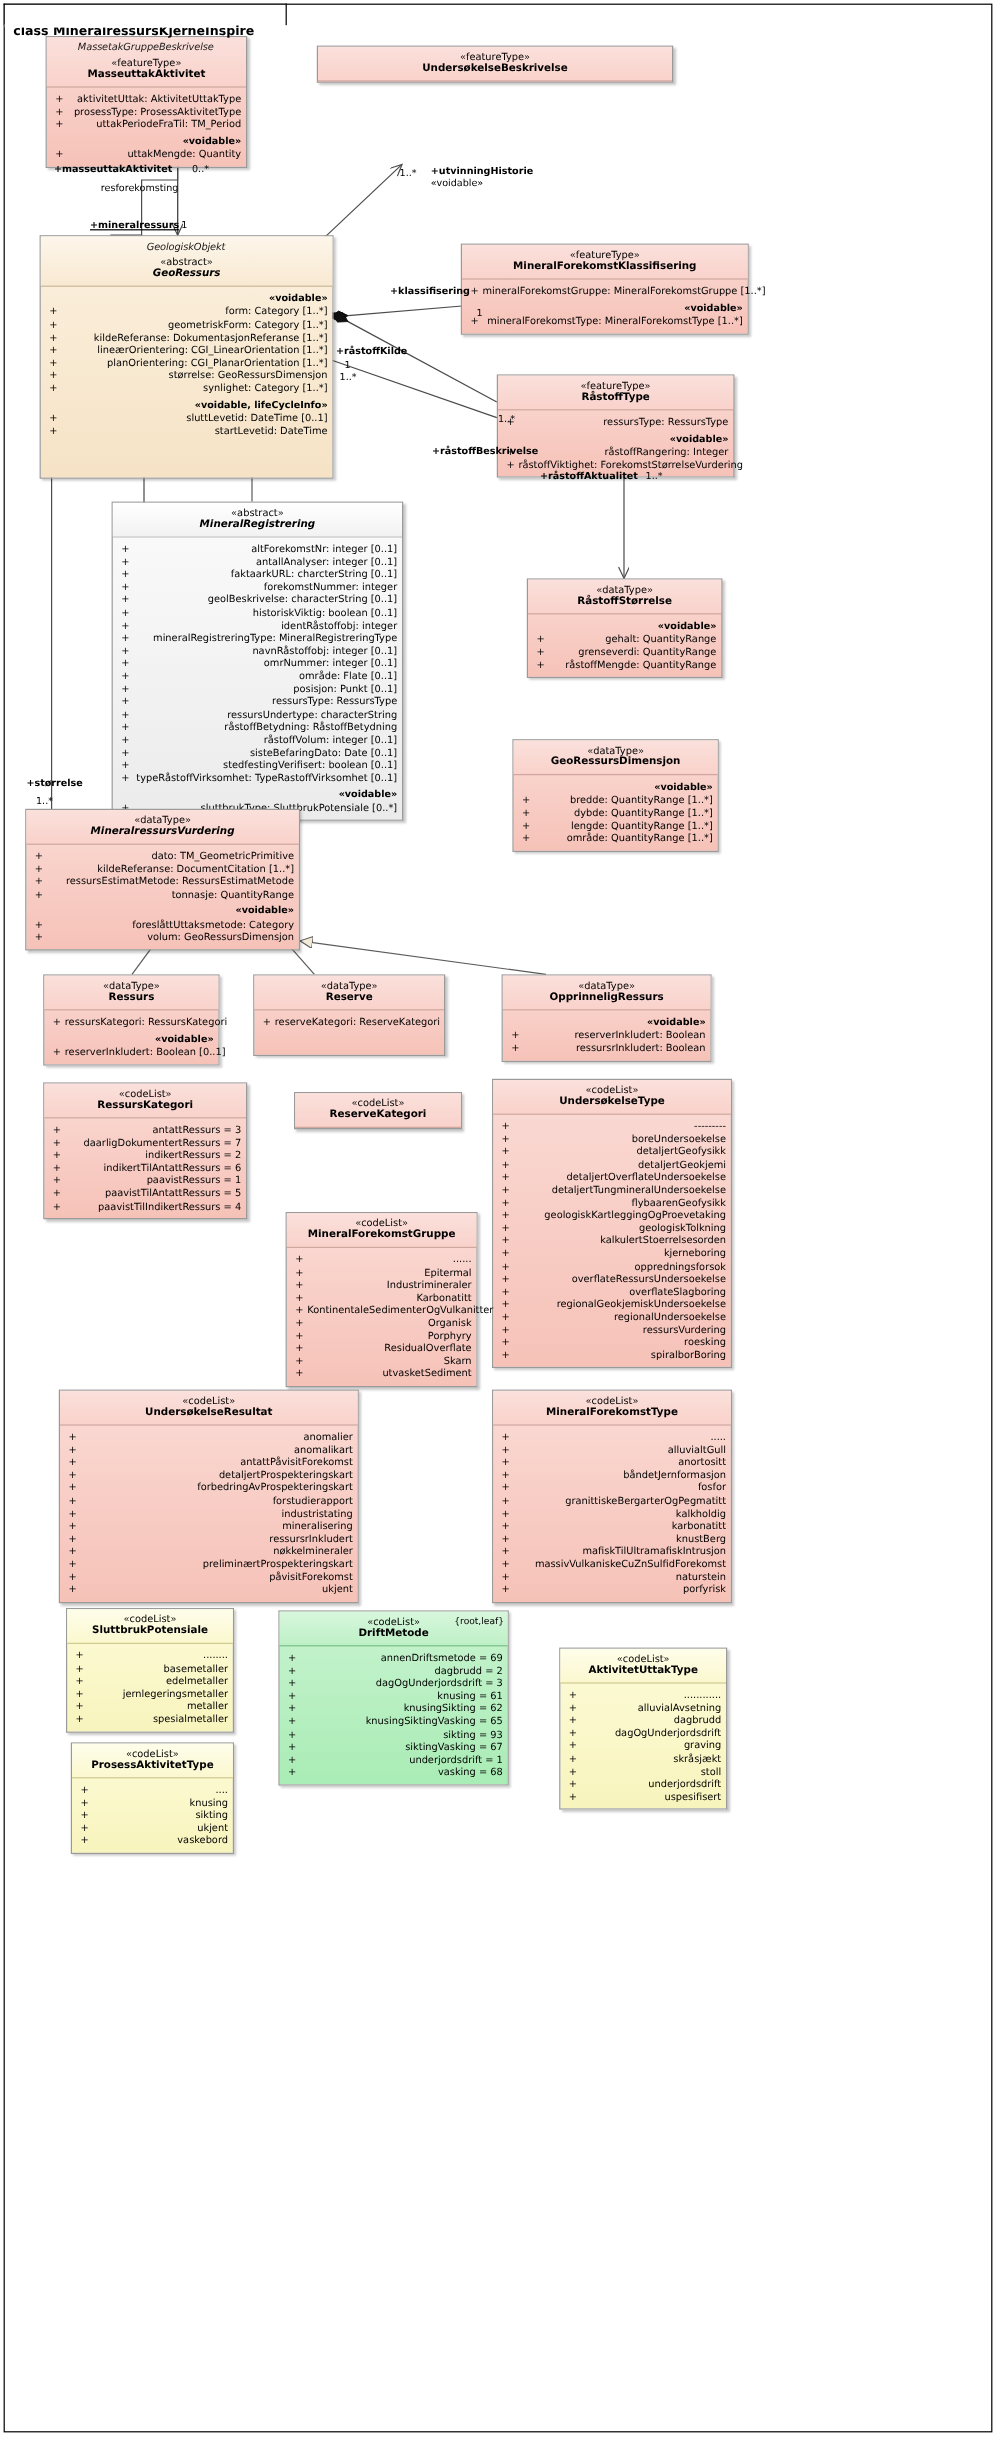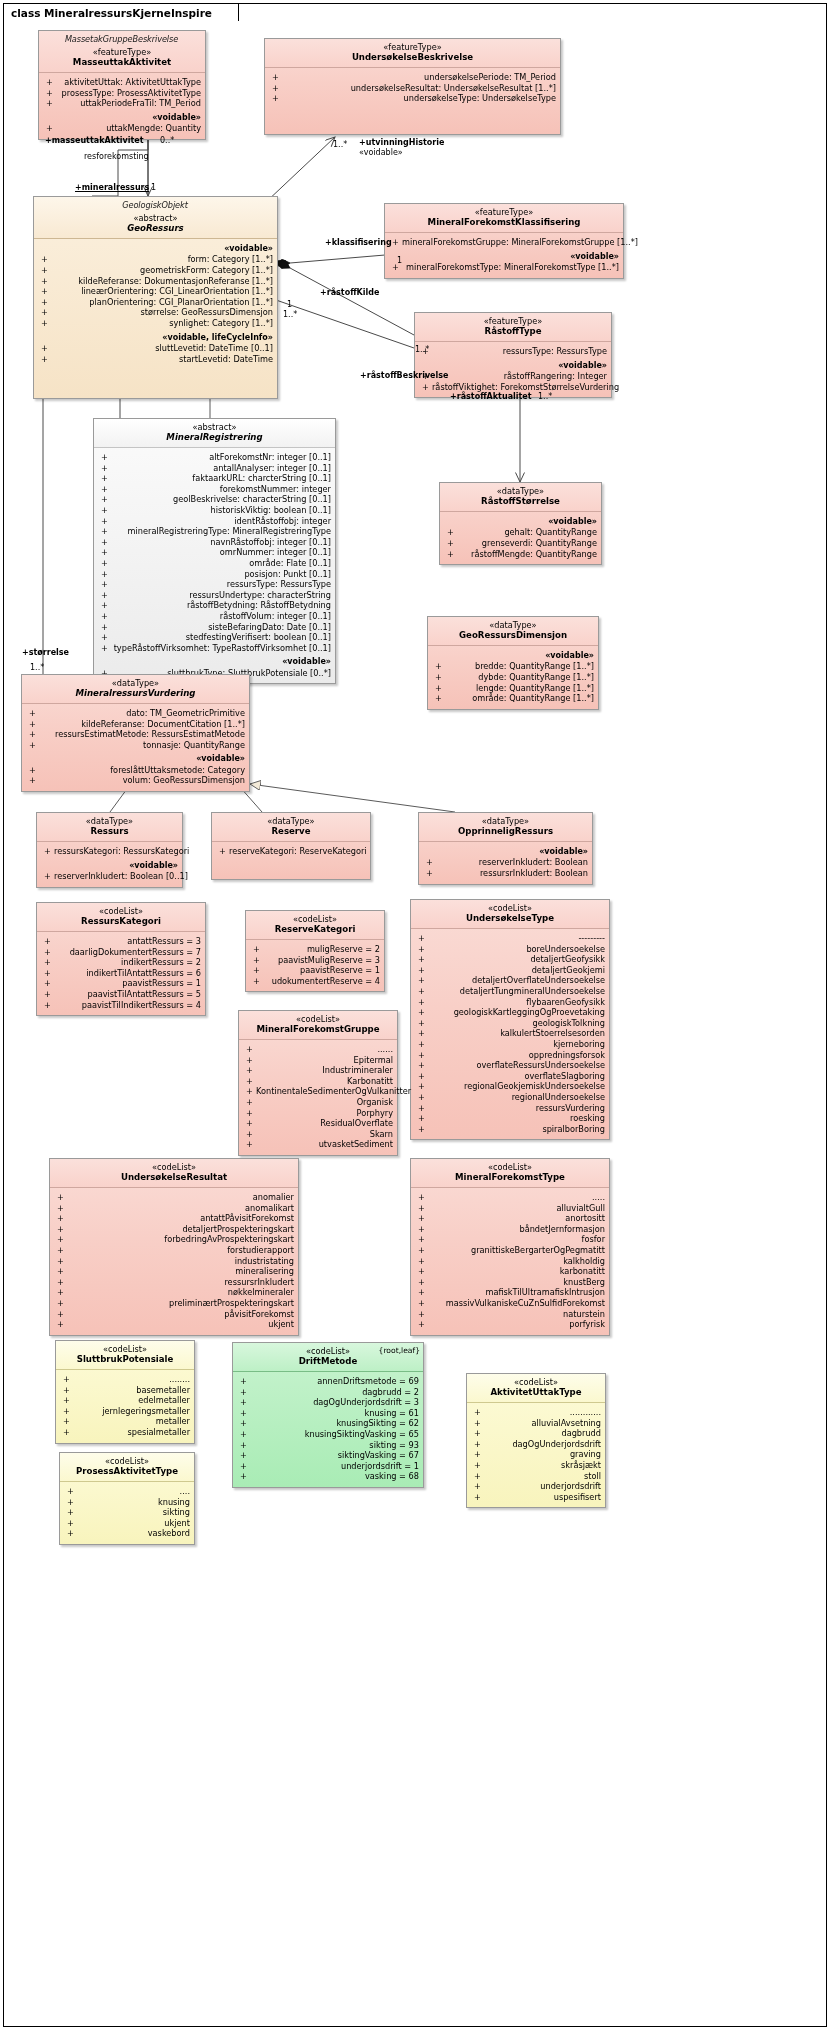--- a/index.html
+++ b/index.html
@@ -11,21 +11,21 @@
   }
   #canvas{position:relative;width:834px;height:2034px;overflow:hidden;}
 
   
   #frame{
     position:absolute;left:3px;top:3px;width:824px;height:2024px;
     border:1px solid #000;box-sizing:border-box;background:#fff;
   }
   #frame-tab{
     position:absolute;left:3px;top:3px;height:18px;
-    padding:1px 26px 0 7px;
+    padding:14px 26px 0 7px;
     border:1px solid #000;border-bottom:none;background:#fff;
     font-size:10.5px;font-weight:bold;color:#000;
     line-height:17px;white-space:nowrap;box-sizing:border-box;
     z-index:4;
   }
   #frame-tab .slash{
     position:absolute;right:0;top:0;width:22px;height:19px;overflow:hidden;
   }
   #frame-tab .slash:after{
     content:"";position:absolute;left:-10px;top:-4px;width:1px;height:34px;
@@ -151,21 +151,21 @@
     <div class="lbl b" style="left:45px;top:136px;">+masseuttakAktivitet</div>
     <div class="lbl" style="left:160px;top:136px;">0..*</div>
     <div class="lbl" style="left:84px;top:152px;">resforekomsting</div>
     <div class="lbl b" style="left:75px;top:183px;text-decoration:underline;">+mineralressurs</div>
     <div class="lbl" style="left:151px;top:183px;">1</div>
     <div class="lbl b" style="left:359px;top:138px;">+utvinningHistorie</div>
     <div class="lbl" style="left:359px;top:148px;">«voidable»</div>
     <div class="lbl" style="left:333px;top:140px;">1..*</div>
     <div class="lbl b" style="left:325px;top:238px;">+klassifisering</div>
     <div class="lbl" style="left:397px;top:256px;">1</div>
-    <div class="lbl b" style="left:280px;top:288px;margin-left:40px;">+råstoffKilde</div>
+    <div class="lbl b" style="left:280px;top:288px;">+råstoffKilde</div>
     <div class="lbl" style="left:283px;top:310px;">1..*</div>
     <div class="lbl" style="left:287px;top:300px;">1</div>
     <div class="lbl" style="left:415px;top:345px;">1..*</div>
     <div class="lbl b" style="left:360px;top:371px;">+råstoffBeskrivelse</div>
     <div class="lbl b" style="left:450px;top:392px;">+råstoffAktualitet</div>
     <div class="lbl" style="left:538px;top:392px;">1..*</div>
     <div class="lbl b" style="left:22px;top:648px;">+størrelse</div>
     <div class="lbl" style="left:30px;top:663px;">1..*</div>
   </div>
 
@@ -181,25 +181,20 @@
       <span class="attr">uttakPeriodeFraTil: TM_Period</span>
       <span class="grp">«voidable»</span>
       <span class="attr">uttakMengde: Quantity</span>
     </div>
   </div>
 
   <div class="cls pink" style="left:264px;top:38px;width:297px;">
     <div class="hdr">
       <span class="stereo">«featureType»</span>
       <span class="nm">UndersøkelseBeskrivelse</span>
-    </div>
-    <div class="body" style="padding-bottom:30px;">
-      <span class="attr">undersøkelsePeriode: TM_Period</span>
-      <span class="attr">undersøkelseResultat: UndersøkelseResultat [1..*]</span>
-      <span class="attr">undersøkelseType: UndersøkelseType</span>
     </div>
   </div>
 
   <div class="cls tan" style="left:33px;top:196px;width:245px;">
     <div class="hdr">
       <span class="ctx">GeologiskObjekt</span>
       <span class="stereo">«abstract»</span>
       <span class="nm ital">GeoRessurs</span>
     </div>
     <div class="body" style="padding-bottom:34px;">
@@ -363,26 +358,20 @@
       <span class="attr">paavistTilAntattRessurs = 5</span>
       <span class="attr">paavistTilIndikertRessurs = 4</span>
     </div>
   </div>
 
   <div class="cls pink" style="left:245px;top:910px;width:140px;">
     <div class="hdr">
       <span class="stereo">«codeList»</span>
       <span class="nm">ReserveKategori</span>
     </div>
-    <div class="body">
-      <span class="attr">muligReserve = 2</span>
-      <span class="attr">paavistMuligReserve = 3</span>
-      <span class="attr">paavistReserve = 1</span>
-      <span class="attr">udokumentertReserve = 4</span>
-    </div>
   </div>
 
   <div class="cls pink" style="left:410px;top:899px;width:200px;">
     <div class="hdr">
       <span class="stereo">«codeList»</span>
       <span class="nm">UndersøkelseType</span>
     </div>
     <div class="body">
       <span class="attr">---------</span>
       <span class="attr">boreUndersoekelse</span>

